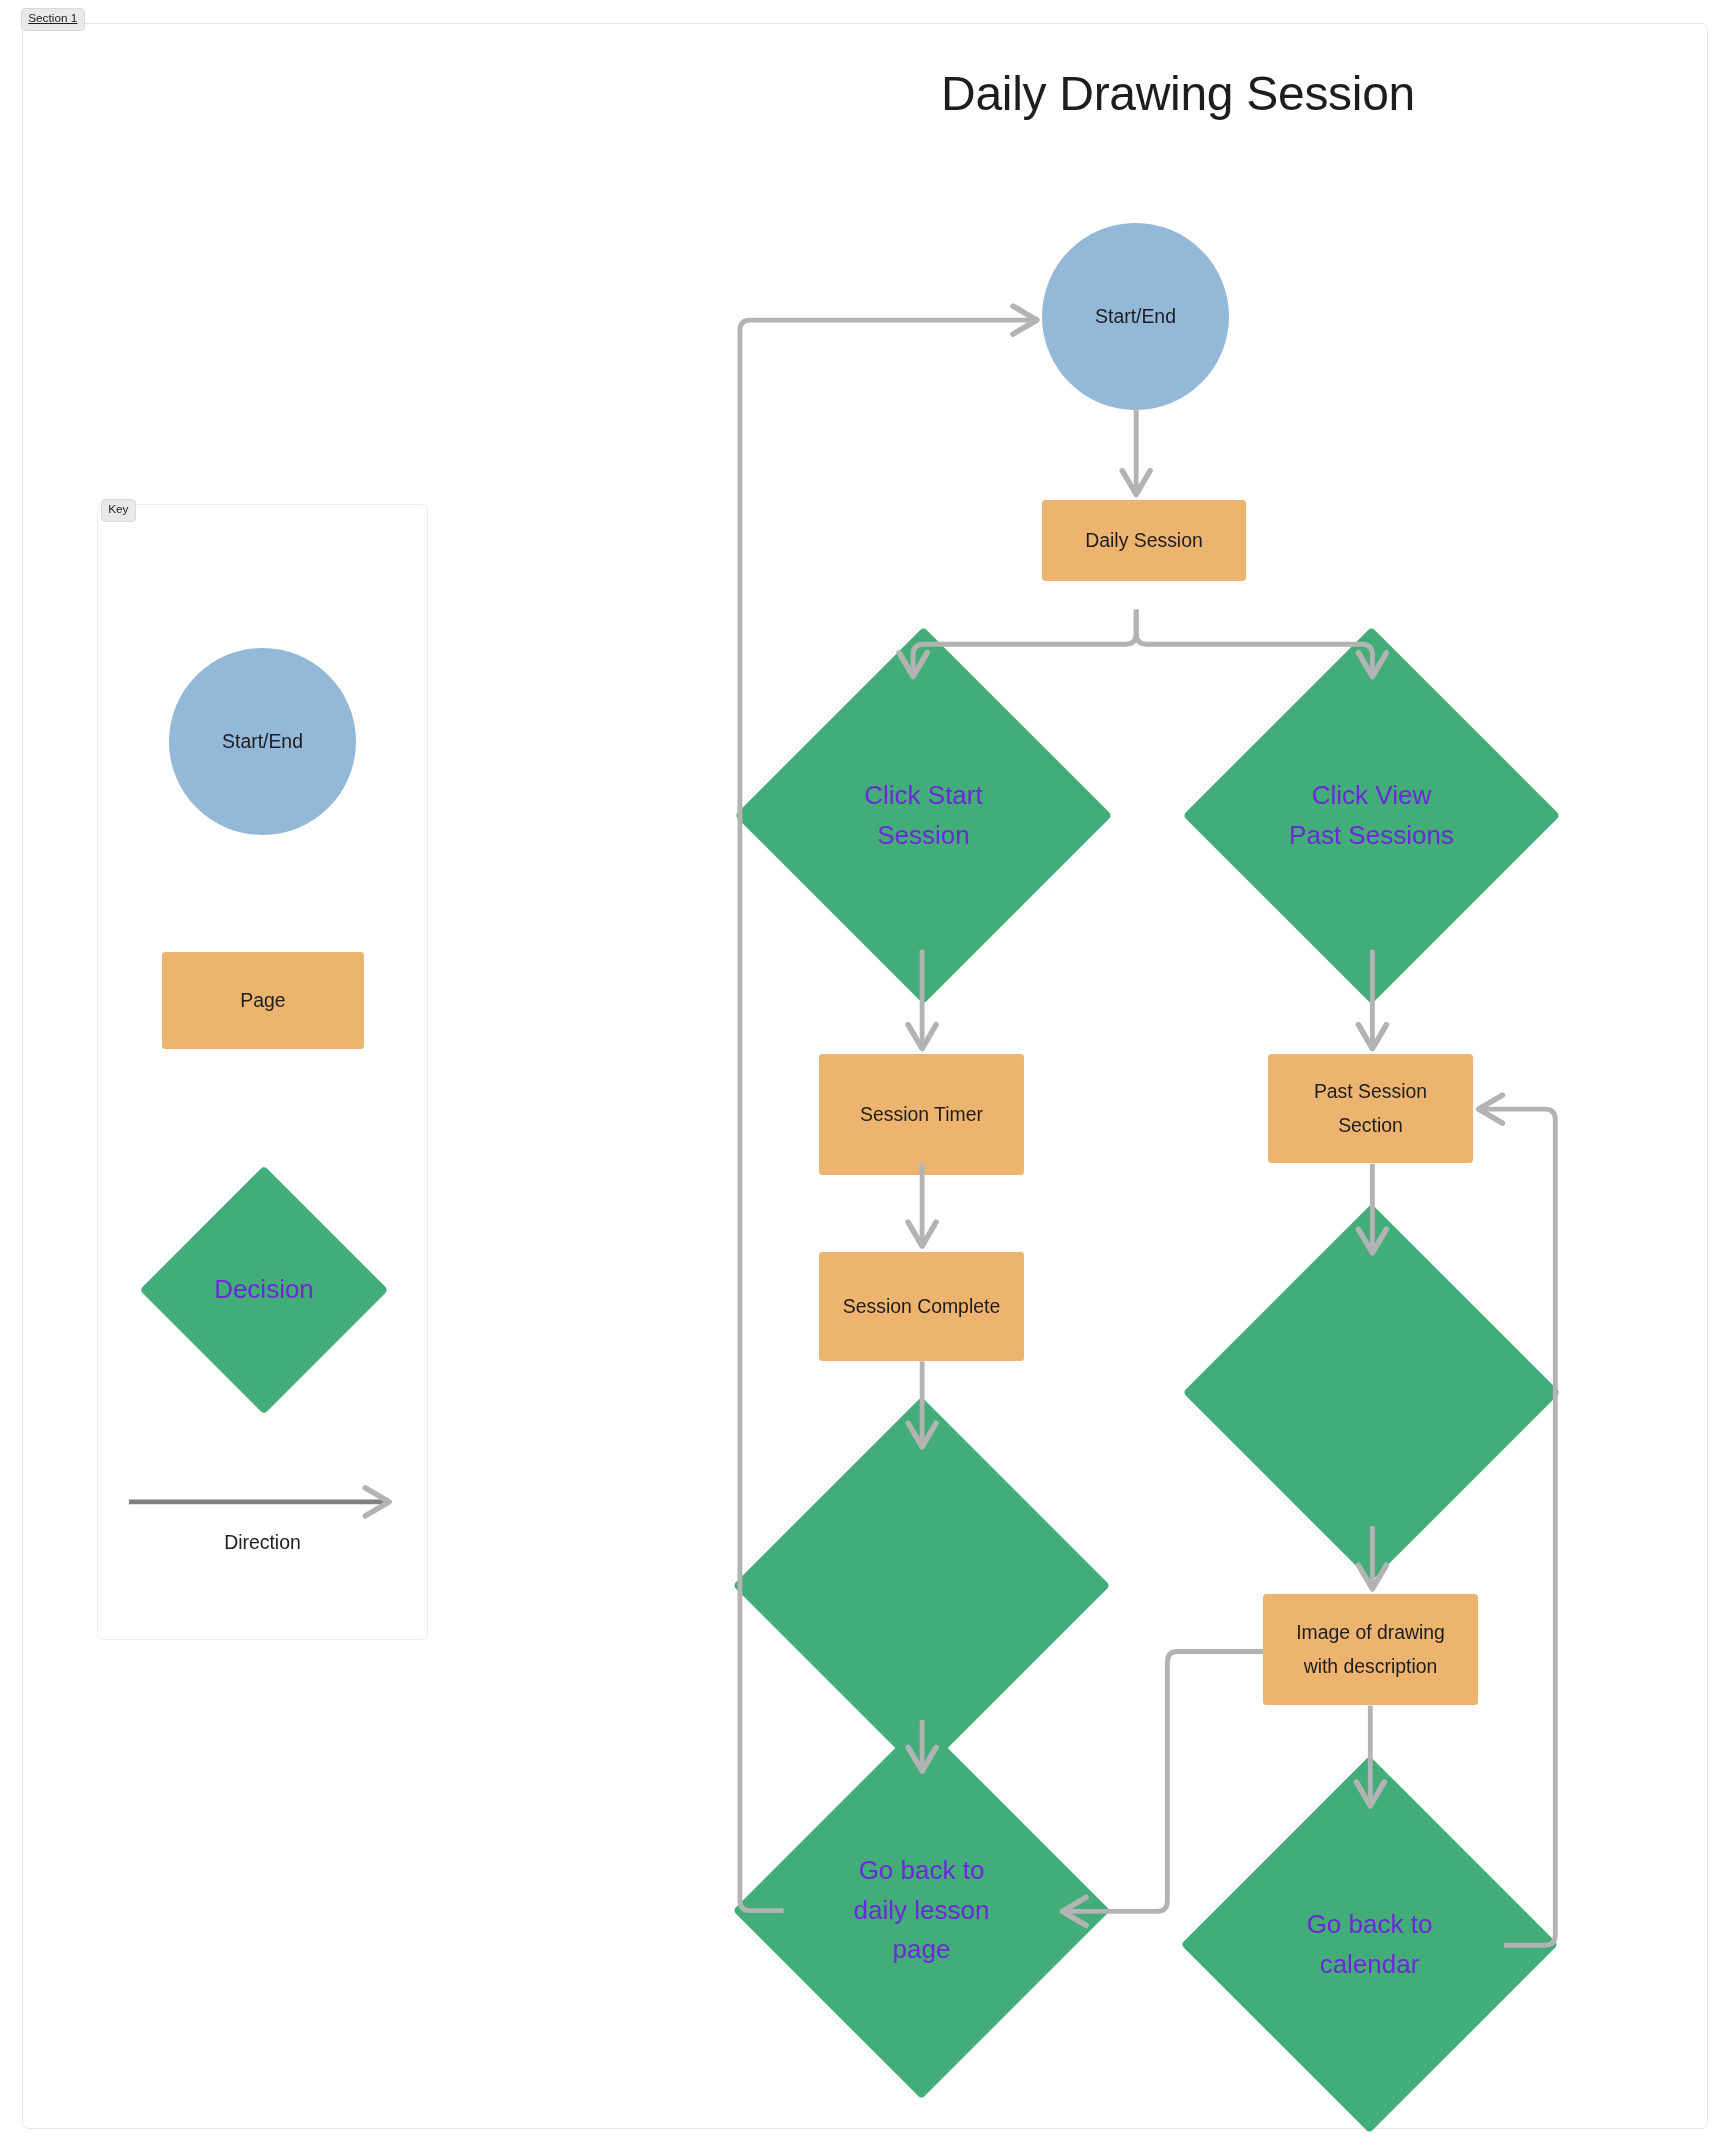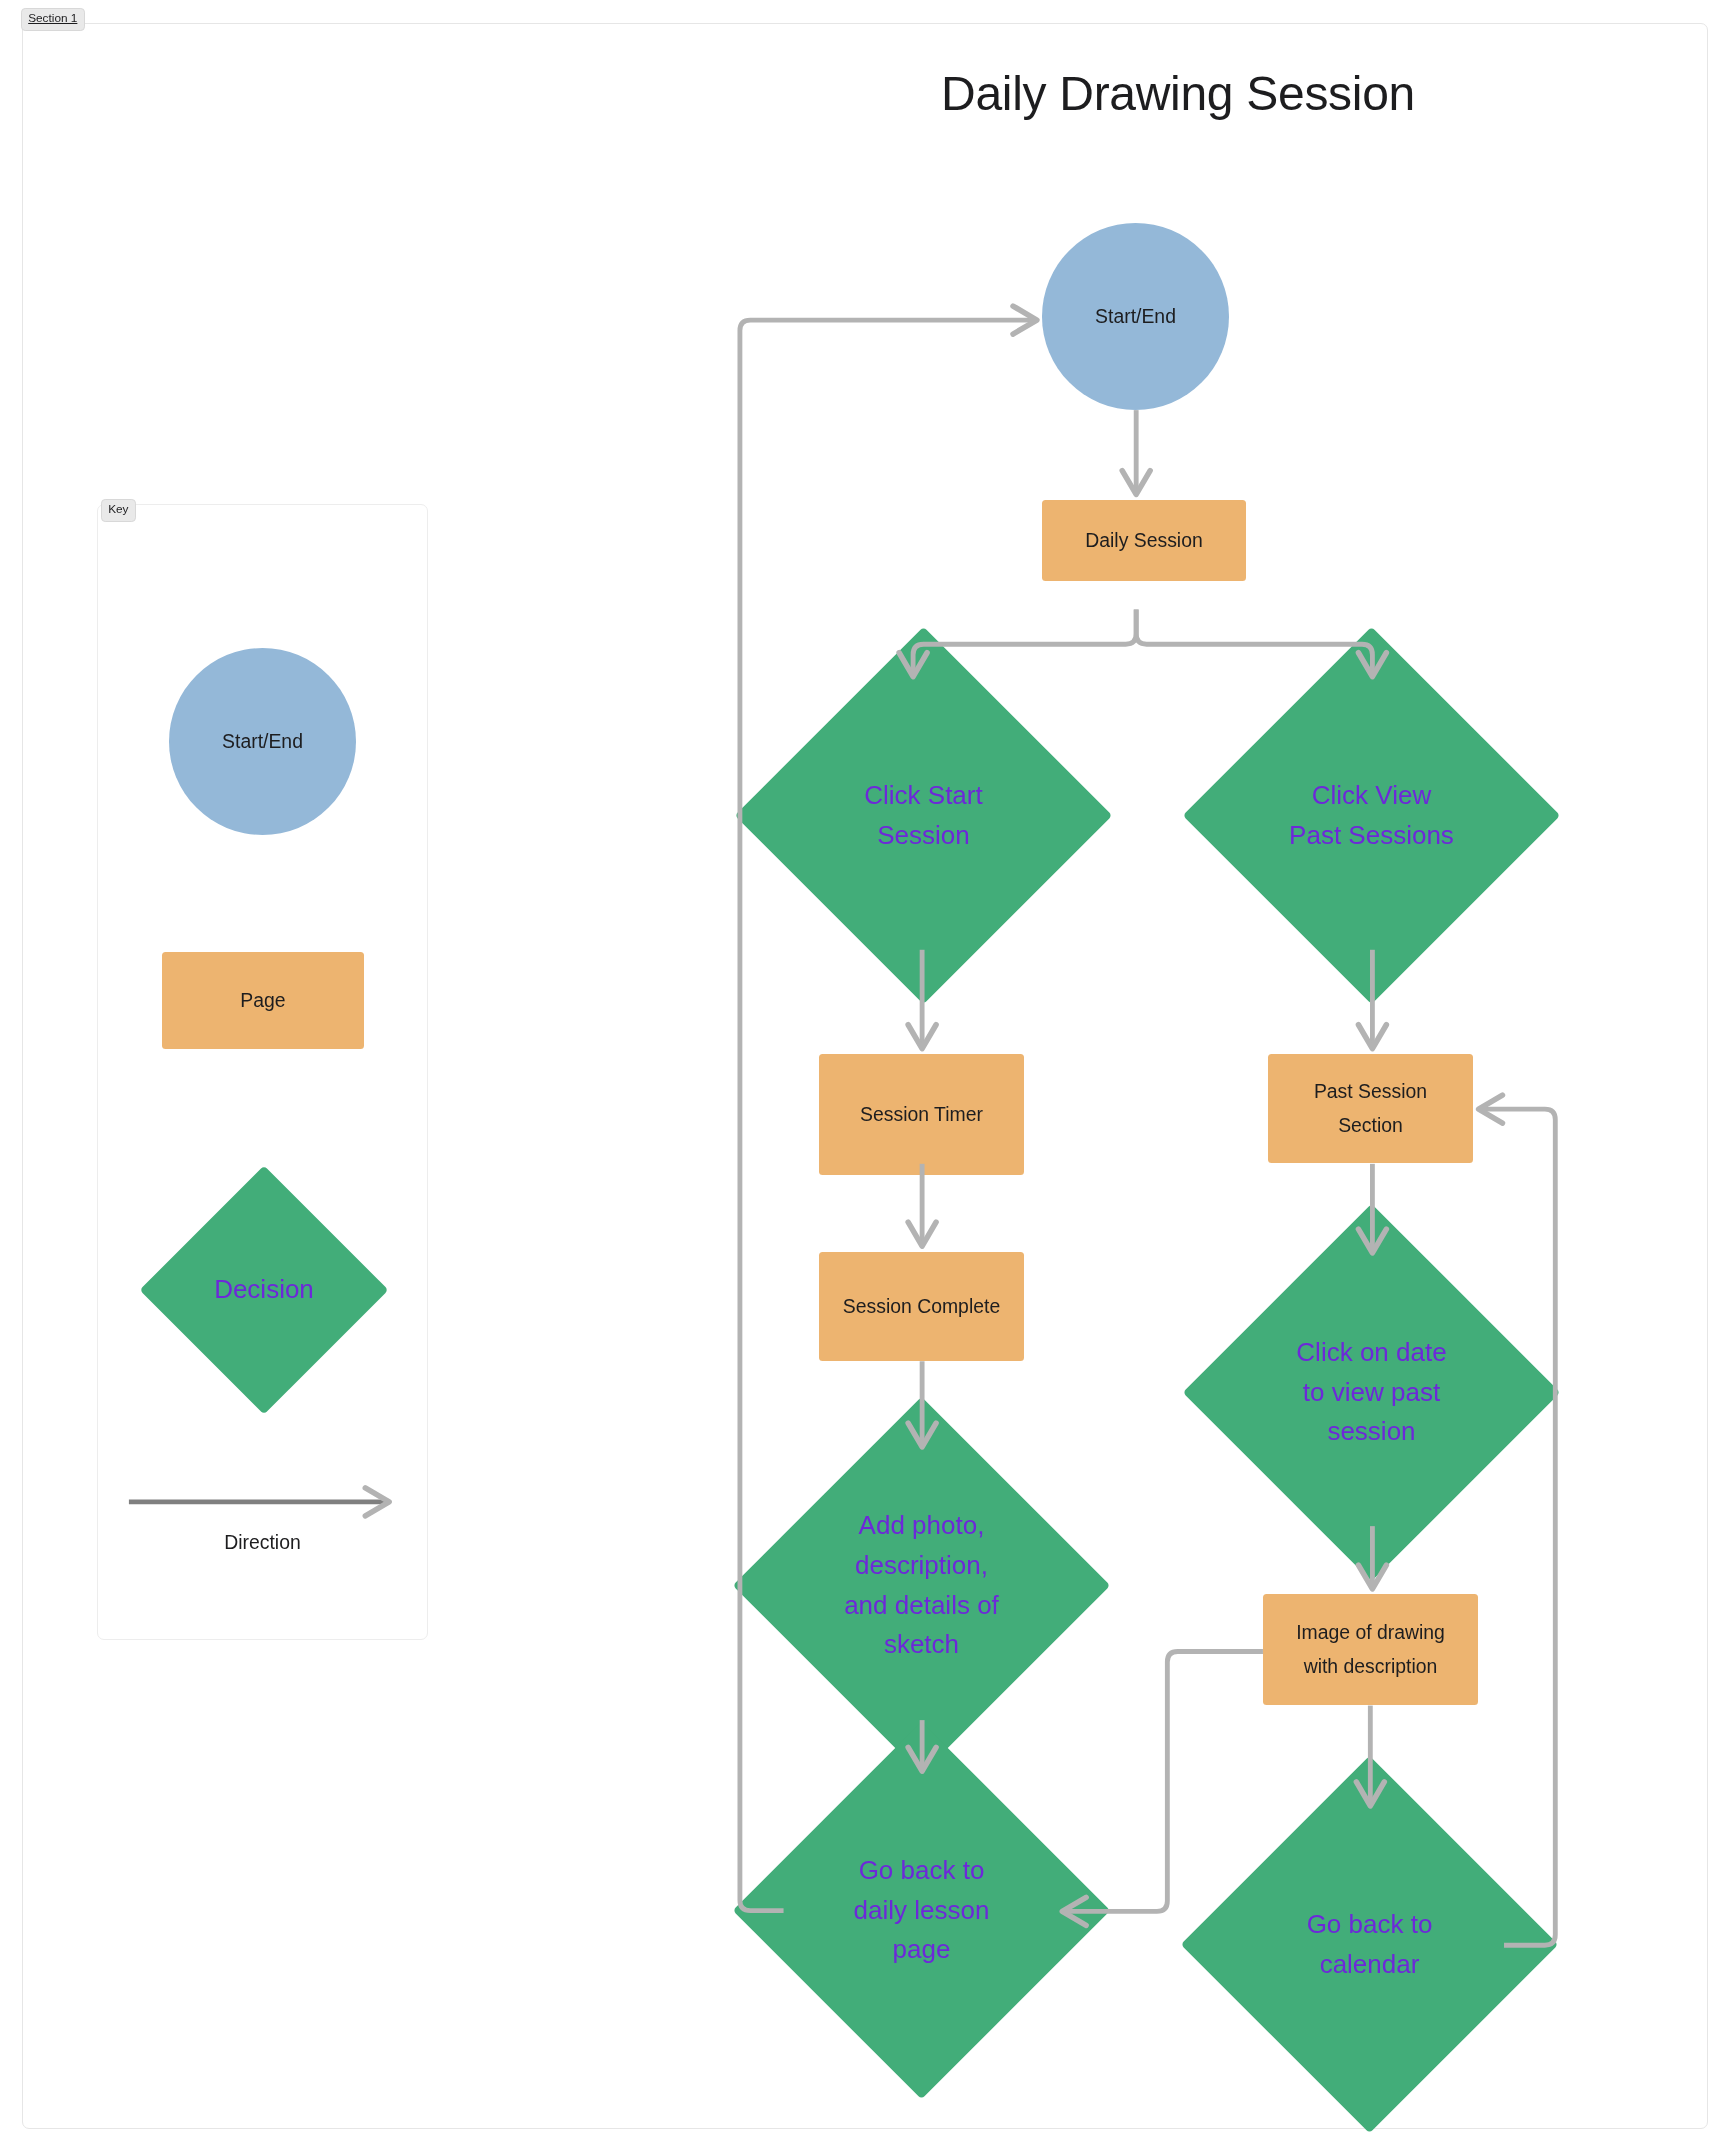--- a/index.html
+++ b/index.html
@@ -179,31 +179,24 @@
   <span class="lbl">Past Session
 Section</span>
 </div>
 
 <div class="node shape-rect" style="left:819px; top:1252px; width:205px; height:109px;">
   <span class="lbl">Session Complete</span>
 </div>
 
 <div class="node shape-diamond-wrap" style="left:1238px; top:1259px; width:267px; height:267px;">
   <div class="dia"></div>
-  <span class="lbl">Click on date
-to view past
-session</span>
 </div>
 
 <div class="node shape-diamond-wrap" style="left:788px; top:1452px; width:267px; height:267px;">
   <div class="dia"></div>
-  <span class="lbl">Add photo,
-description,
-and details of
-sketch</span>
 </div>
 
 <div class="node shape-rect" style="left:1263px; top:1594px; width:215px; height:111px;">
   <span class="lbl">Image of drawing
 with description</span>
 </div>
 
 <div class="node shape-diamond-wrap" style="left:788px; top:1777px; width:267px; height:267px;">
   <div class="dia"></div>
   <span class="lbl">Go back to

